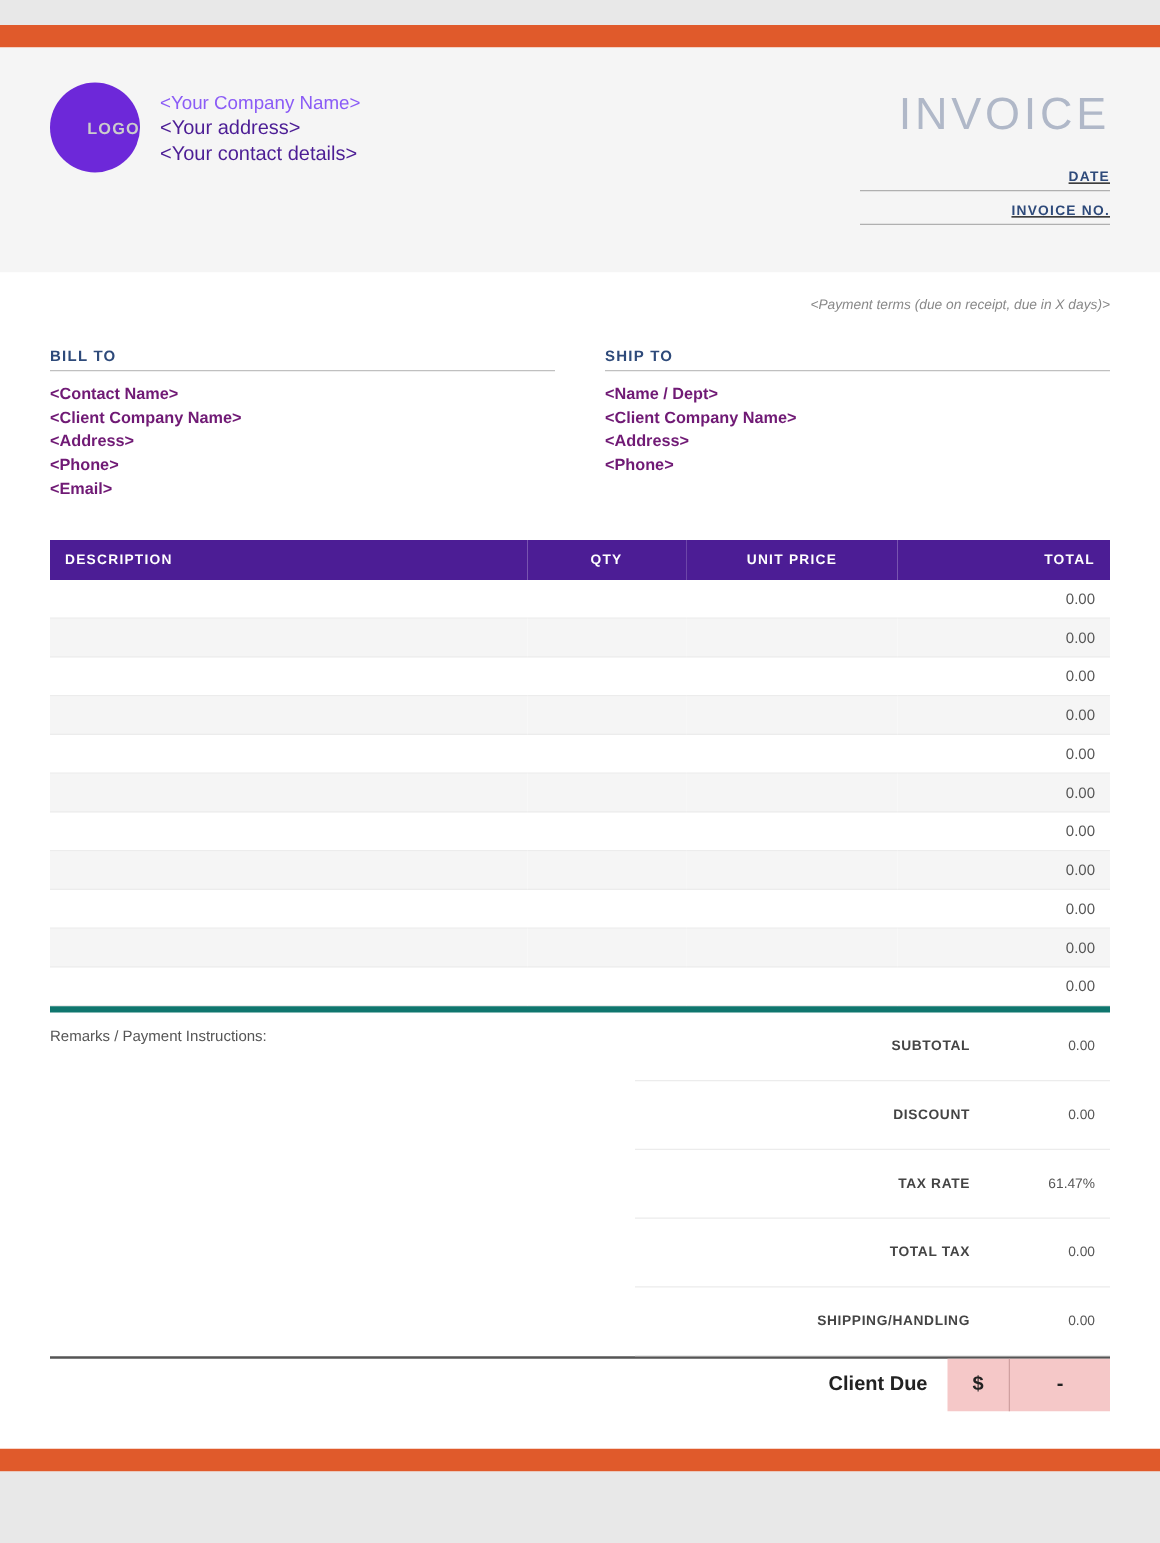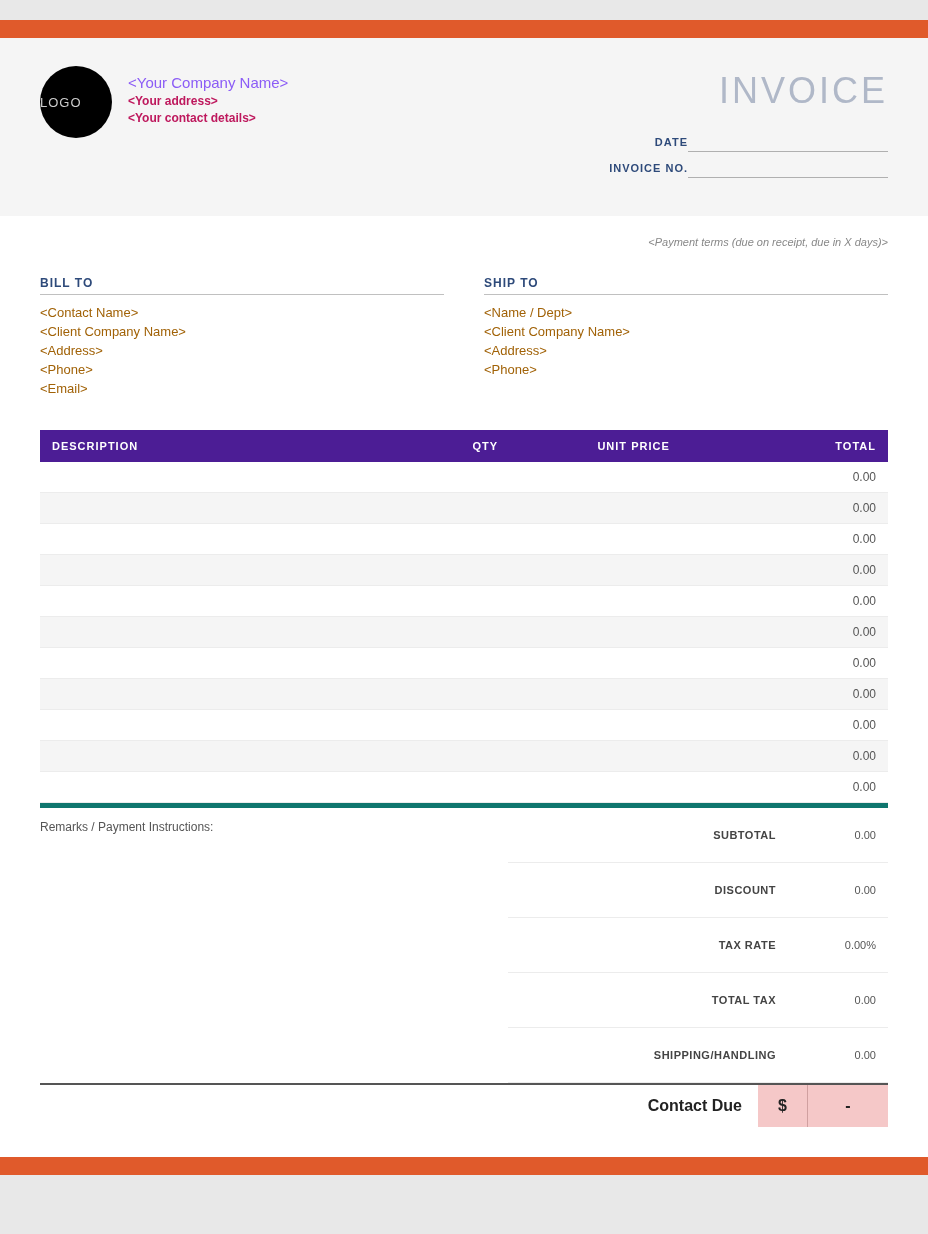--- a/index.html
+++ b/index.html
@@ -30,43 +30,42 @@
       align-items: flex-start;
     }
     .logo-area {
       display: flex;
       align-items: flex-start;
       gap: 16px;
     }
     .logo-circle {
       width: 72px;
       height: 72px;
-      background: #000000;
+      background: #6d28d9;
       border-radius: 50%;
       display: flex;
       align-items: center;
-      justify-content: flex-start;
+      justify-content: flex-end;
       color: #ccc;
       font-size: 13px;
-      font-weight: normal;
+      font-weight: bold;
       letter-spacing: 1px;
       flex-shrink: 0;
     }
     .company-info {
       padding-top: 8px;
     }
     .company-name {
       font-size: 15px;
       color: #8b5cf6;
     }
     .company-address, .company-contact {
-      font-size: 12px;
-      color: #be185d;
+      font-size: 16px;
+      color: #4c1d95;
       margin-top: 3px;
-      font-weight: bold;
     }
     .invoice-right {
       text-align: right;
       padding-top: 4px;
     }
     .invoice-title {
       font-size: 36px;
       color: #b0b8c8;
       font-weight: normal;
       letter-spacing: 3px;
@@ -74,23 +73,25 @@
       margin-bottom: 24px;
     }
     .invoice-meta {
       display: flex;
       flex-direction: column;
       align-items: flex-end;
       gap: 0;
     }
     .meta-row {
       display: flex;
+      flex-direction: column;
       align-items: flex-end;
       margin-bottom: 10px;
       min-width: 200px;
+      text-decoration: underline;
     }
     .meta-label {
       font-size: 11px;
       font-weight: bold;
       color: #2e4a7a;
       letter-spacing: 1px;
       text-transform: uppercase;
       margin-bottom: 4px;
     }
     .meta-line {
@@ -123,22 +124,23 @@
       font-weight: bold;
       color: #2e4a7a;
       letter-spacing: 1px;
       text-transform: uppercase;
       border-bottom: 1px solid #c0c0c0;
       padding-bottom: 4px;
       margin-bottom: 10px;
     }
     .address-line {
       font-size: 13px;
-      color: #a16207;
+      color: #701a75;
       margin-bottom: 4px;
+      font-weight: bold;
     }
     .table-section {
       margin: 0 40px;
     }
     .invoice-table {
       width: 100%;
       border-collapse: collapse;
     }
     .invoice-table thead tr {
       background: #4c1d95;
@@ -414,35 +416,35 @@
             <tr>
           <td>SUBTOTAL</td>
           <td>0.00</td>
         </tr>
         <tr>
           <td>DISCOUNT</td>
           <td>0.00</td>
         </tr>
         <tr>
           <td>TAX RATE</td>
-          <td>0.00%</td>
+          <td>61.47%</td>
         </tr>
         <tr>
           <td>TOTAL TAX</td>
           <td>0.00</td>
         </tr>
         <tr>
           <td>SHIPPING/HANDLING</td>
           <td>0.00</td>
         </tr>
       </tbody>
         </table>
     </div>
   </div>
 
   <div class="balance-due-row">
-    <span class="balance-label">Contact Due</span>
+    <span class="balance-label">Client Due</span>
     <span class="balance-currency">$</span>
     <span class="balance-value">-</span>
   </div>
 
   <div class="bottom-bar"></div>
 </div>
 
 </body></html>

